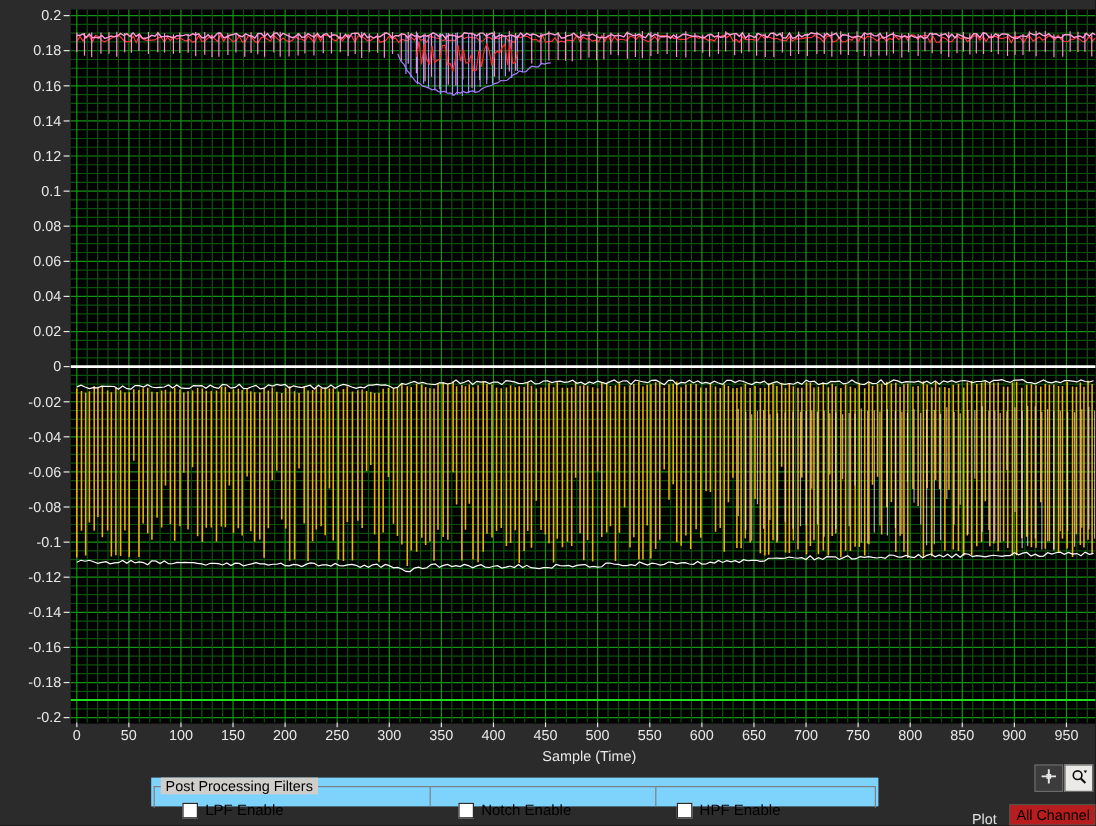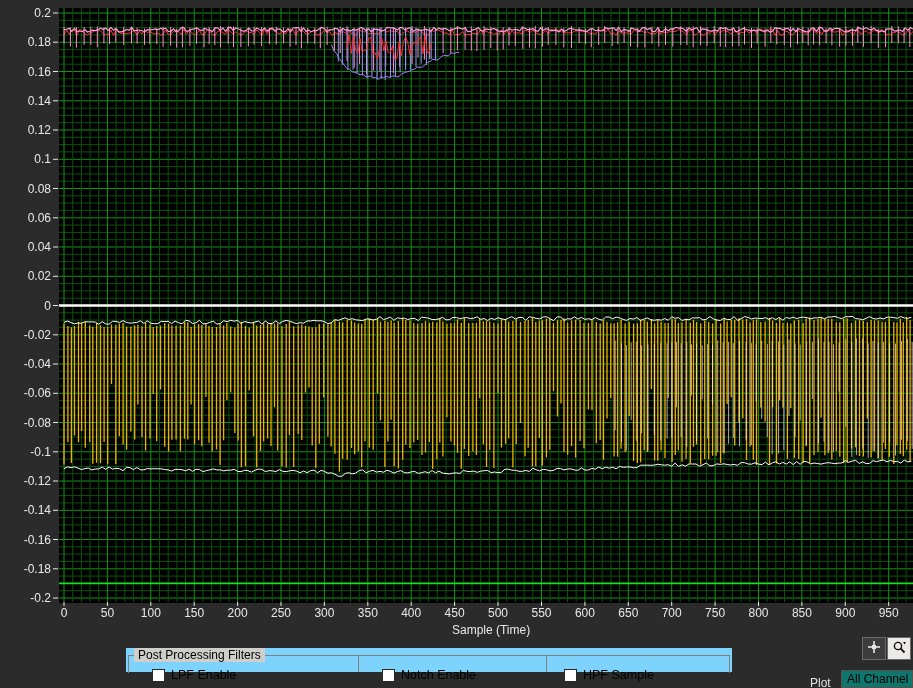--- a/index.html
+++ b/index.html
@@ -16,21 +16,21 @@
   .cb-row{position:absolute;top:20px;display:flex;align-items:center;gap:6px;}
   .cb-box{width:13px;height:13px;background:#ffffff;border:1px solid #2a2a2a;display:inline-block;box-sizing:border-box;}
   .cb-label{font-size:12.5px;color:#000;white-space:nowrap;}
   
   .graph-tools{position:absolute;left:862px;top:637px;display:flex;gap:1px;}
   .tool-btn{width:24px;height:23px;border:1px solid #6a6a6a;display:flex;align-items:center;justify-content:center;padding:0;cursor:pointer;}
   .tool-btn.dark{background:#3c3c3c;}
   .tool-btn.light{background:#eceae6;position:relative;}
   
   .plot-label{position:absolute;left:810px;top:676px;font-size:12px;color:#e0e0e0;}
-  .plot-dd{position:absolute;left:841px;top:670px;width:72px;height:18px;background:#0f766e;border:1px solid #55524c;
+  .plot-dd{position:absolute;left:841px;top:670px;width:72px;height:18px;background:#b91c1c;border:1px solid #55524c;
     font-size:12px;color:#000;display:flex;align-items:center;padding-left:5px;box-sizing:border-box;cursor:pointer;white-space:nowrap;overflow:hidden;}
 </style>
 </head>
 <body>
 
 <svg id="chart" xmlns="http://www.w3.org/2000/svg" width="913" height="646">
     <rect x="59" y="8" width="854" height="595" fill="#000000"></rect>
     <line x1="59" y1="598.0" x2="913" y2="598.0" stroke="#149414" stroke-width="1"></line>
     <line x1="59" y1="590.7" x2="913" y2="590.7" stroke="#0b520b" stroke-width="1"></line>
     <line x1="59" y1="583.4" x2="913" y2="583.4" stroke="#0b520b" stroke-width="1"></line>
@@ -317,21 +317,21 @@
   <div class="cb-row" style="left:26px;">
     <span class="cb-box"></span>
     <span class="cb-label">LPF Enable</span>
   </div>
   <div class="cb-row" style="left:256px;align-items:flex-end;">
     <span class="cb-box"></span>
     <span class="cb-label">Notch Enable</span>
   </div>
   <div class="cb-row" style="left:438px;">
     <span class="cb-box"></span>
-    <span class="cb-label">HPF Sample</span>
+    <span class="cb-label">HPF Enable</span>
   </div>
 </div>
 
 <div class="graph-tools">
   <button class="tool-btn dark">
     <span>
       <svg width="14" height="14" viewBox="0 0 14 14">
         <line x1="7" y1="1" x2="7" y2="13" stroke="#e8e8e8" stroke-width="1.6"></line>
         <line x1="1" y1="7" x2="13" y2="7" stroke="#e8e8e8" stroke-width="1.6"></line>
         <rect x="5.5" y="5.5" width="3" height="3" fill="none" stroke="#e8e8e8" stroke-width="1"></rect>

